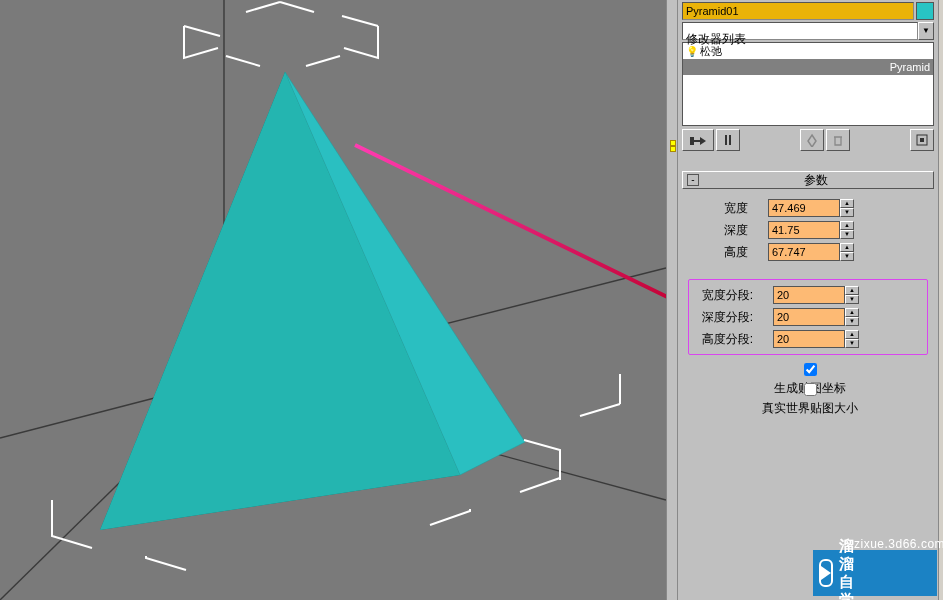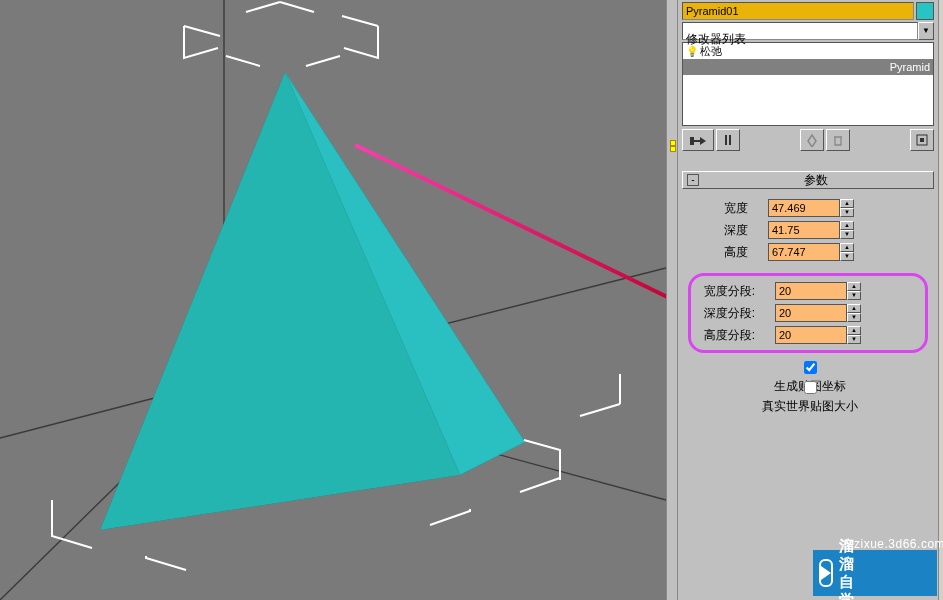--- a/index.html
+++ b/index.html
@@ -239,24 +239,24 @@
       border-top-color: #fff;
       border-left-color: #fff;
       border-bottom-color: #555;
       border-right-color: #555;
       font-size: 6px;
       line-height: 7px;
       text-align: center;
       cursor: pointer;
     }
     .segments-group {
-      border: 3px solid #d946ef;
-      border-radius: 16px;
+      border: 1px solid #d946ef;
+      border-radius: 2px;
       padding: 4px 4px;
-      margin-top: 10px;
+      margin-top: 16px;
       margin-bottom: 8px;
     }
     .checkbox-row {
       display: flex;
       align-items: center;
       gap: 4px;
       height: 20px;
       padding-left: 4px;
       flex-direction: column;
     }

